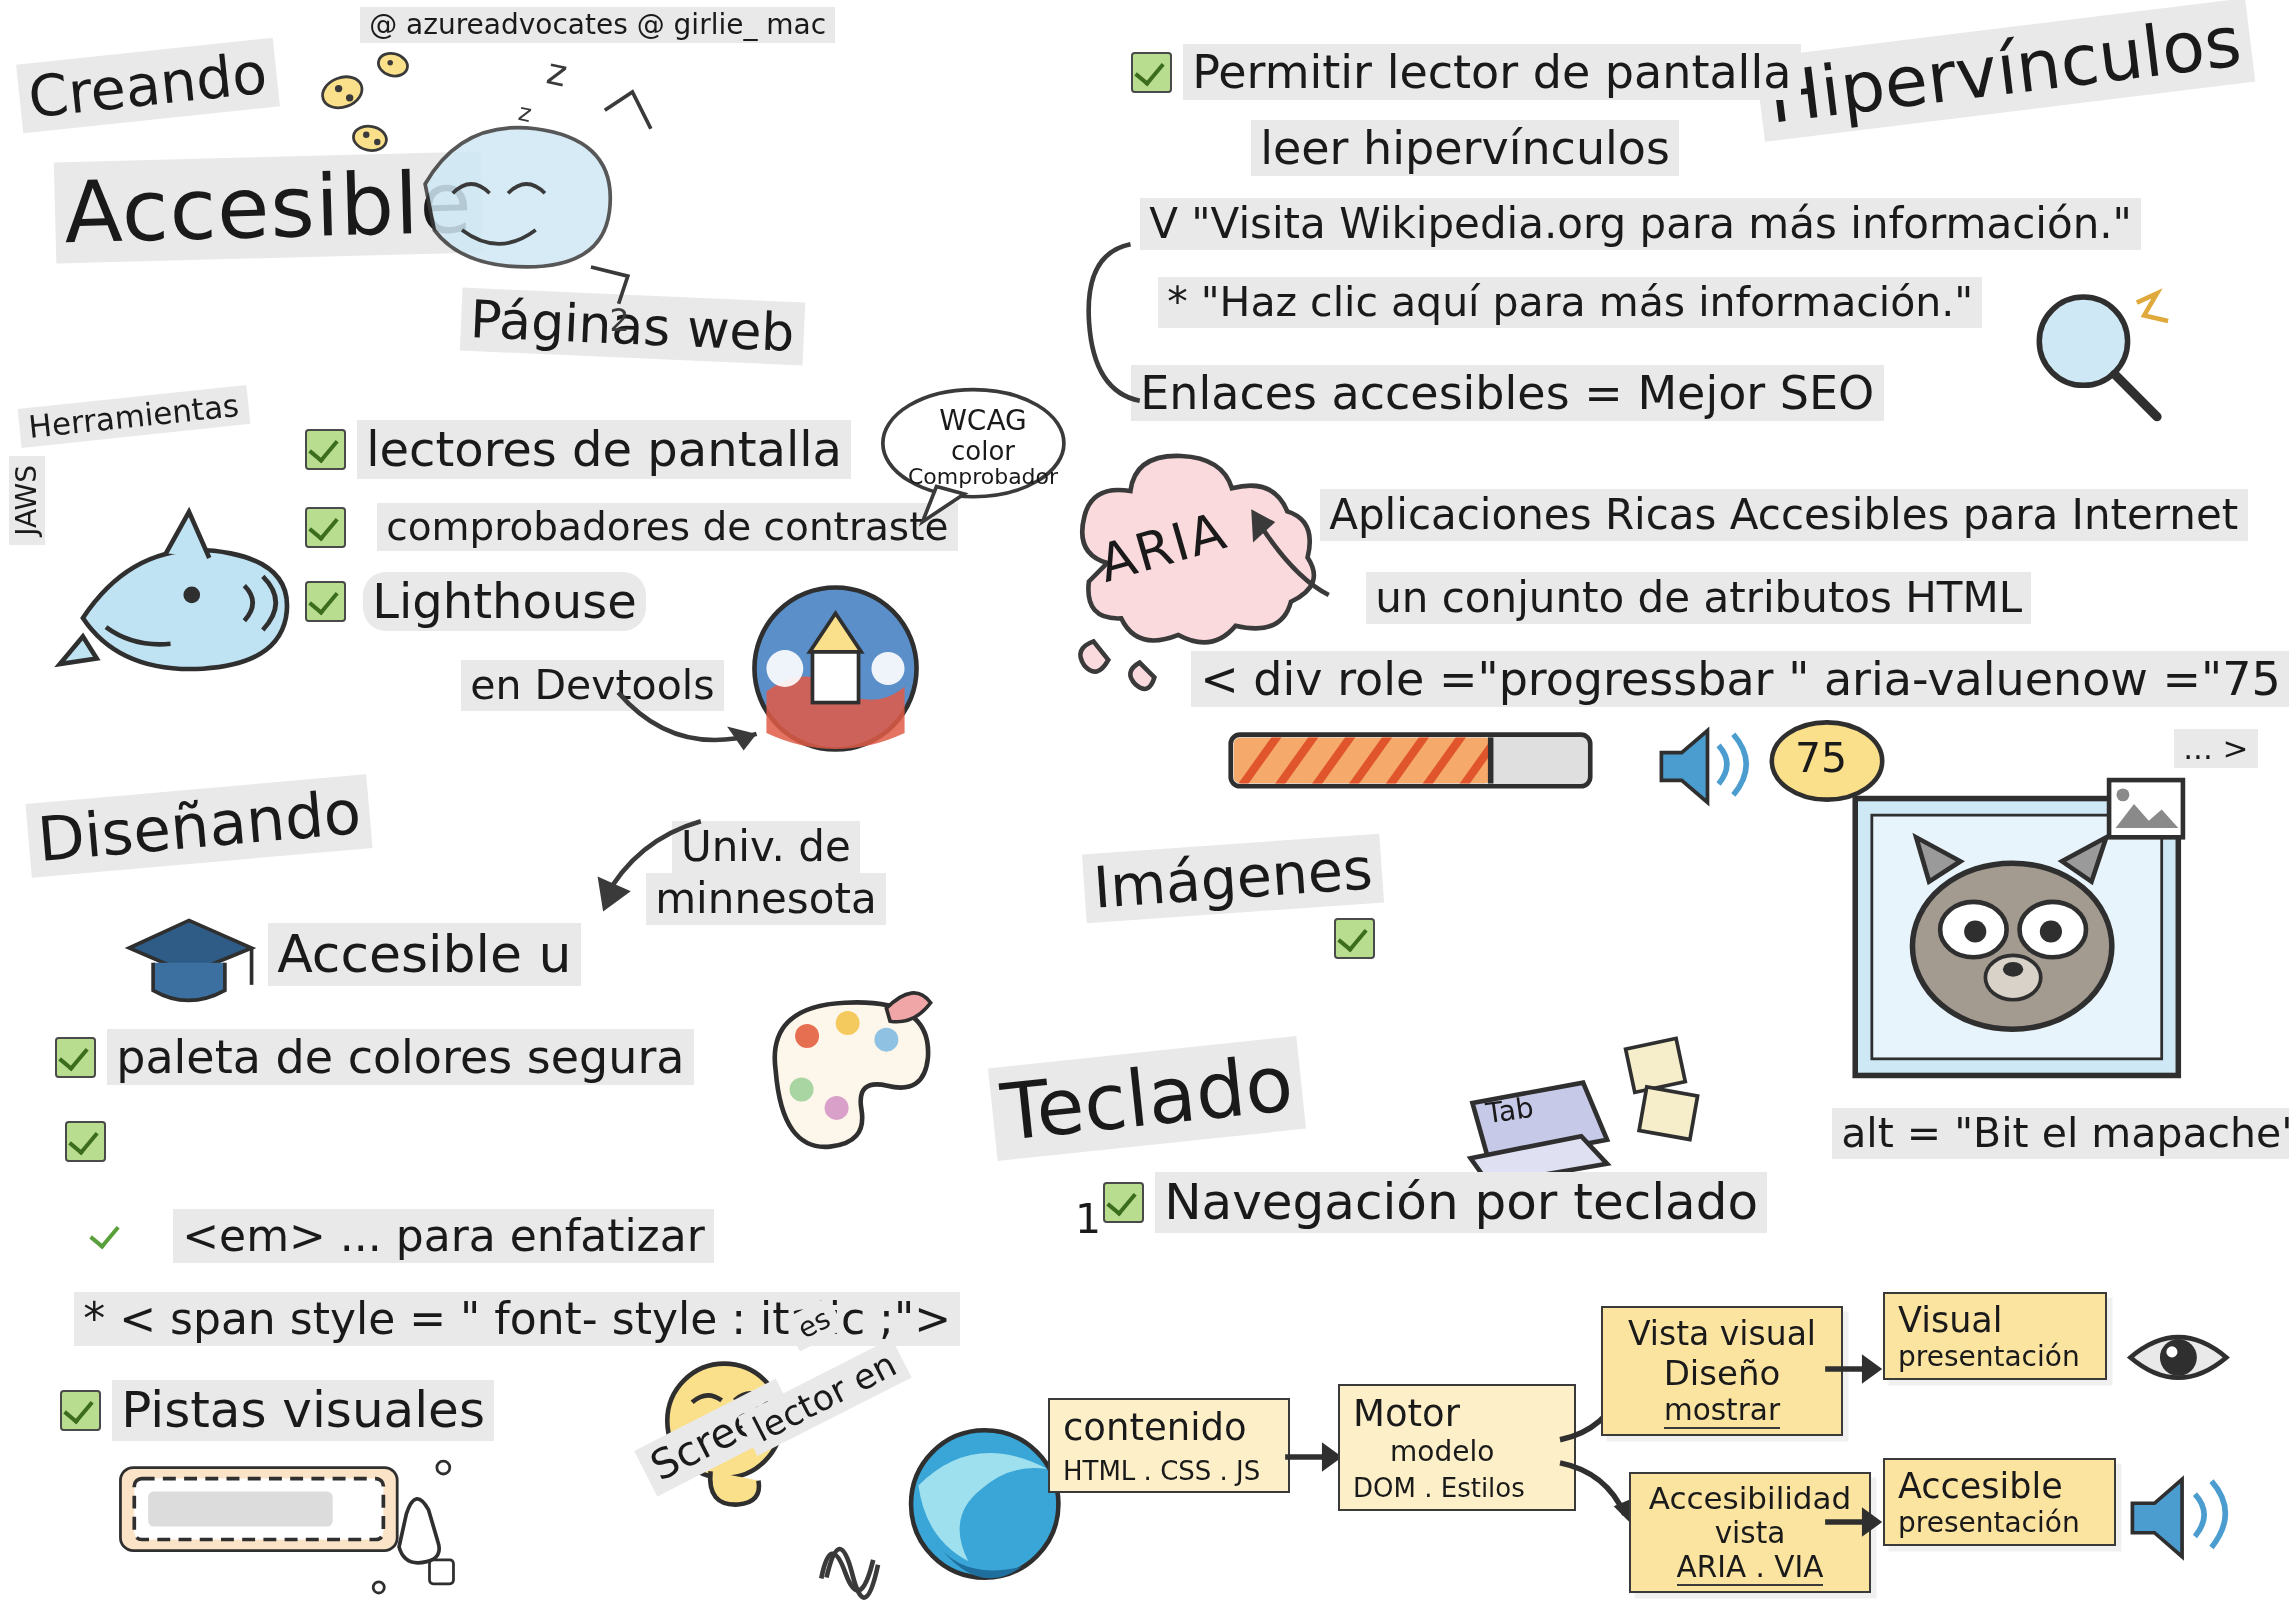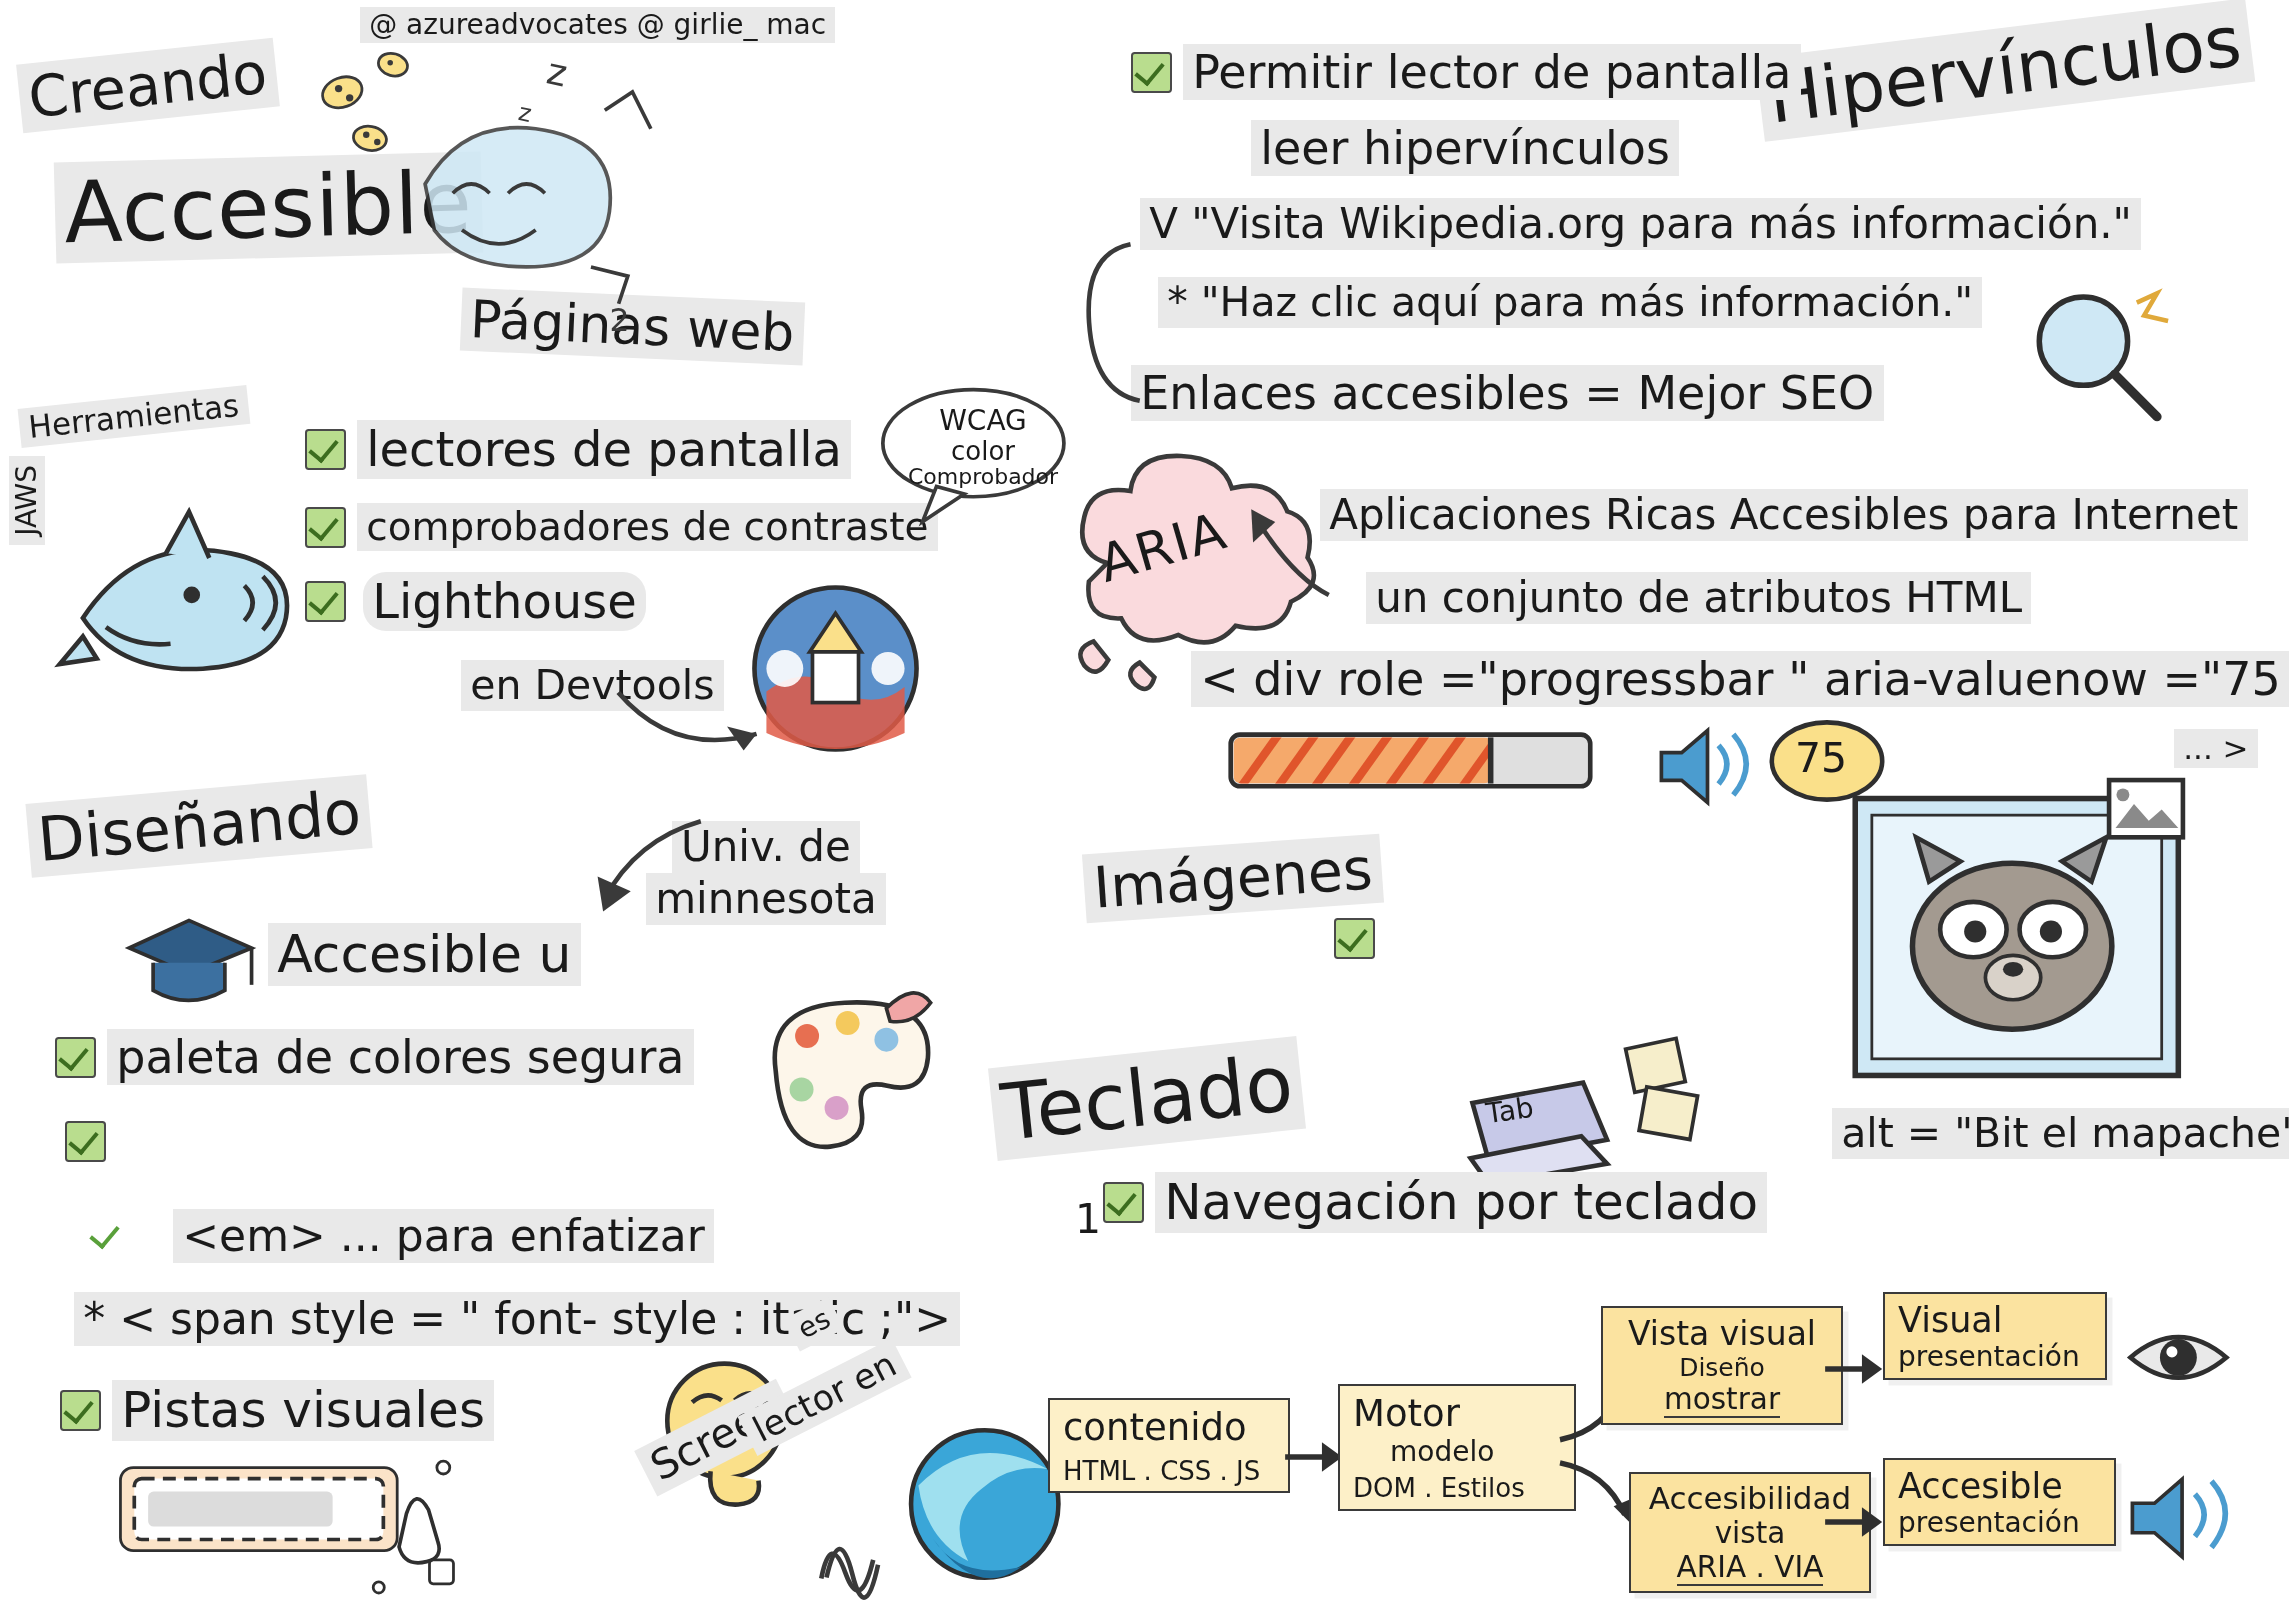--- a/index.html
+++ b/index.html
@@ -115,21 +115,21 @@
   <path d="M205 95 q18 18 0 38" stroke="#2f2f2f" stroke-width="5" fill="none"></path>
   <path d="M225 85 q28 28 0 58" stroke="#2f2f2f" stroke-width="5" fill="none"></path>
 </svg>
 
 <div class="abs row" style="left:305px;top:420px;">
   <span class="check"></span>
   <span class="hl mid" style="font-size:48px;">lectores de pantalla</span>
 </div>
 <div class="abs row" style="left:305px;top:503px;">
   <span class="check"></span>
-  <span class="hl" style="font-size:39px;">comprobadores de contraste</span>
+  <span class="hl" style="font-size:39px;margin-left:20px;">comprobadores de contraste</span>
 </div>
 <div class="abs row" style="left:305px;top:572px;">
   <span class="check"></span>
   <span class="hl" style="font-size:48px;margin-left:6px;border-radius:23px;">Lighthouse</span>
 </div>
 <div class="abs" style="left:461px;top:660px;">
   <span class="hl" style="font-size:41px;">en Devtools</span>
 </div>
 
 <svg class="abs" style="left:881px;top:383px;" width="194" height="148" viewBox="0 0 210 160">
@@ -384,21 +384,21 @@
 </div>
 <svg class="abs" style="left:1560px;top:1338px;" width="111" height="185" viewBox="0 0 120 200">
   <path d="M0 110 q50 -10 70 -60" stroke="#2f2f2f" stroke-width="6" fill="none"></path>
   <path d="M58 58 l18 -26 l6 32z" fill="#2f2f2f"></path>
   <path d="M0 135 q50 10 70 56" stroke="#2f2f2f" stroke-width="6" fill="none"></path>
   <path d="M58 182 l22 22 l2 -32z" fill="#2f2f2f"></path>
 </svg>
 
 <div class="abs ybox" style="left:1601px;top:1306px;width:212px;text-align:center;">
   <div style="font-size:33px;">Vista visual</div>
-  <div style="font-size:25px;">Diseño</div>
+  <div style="font-size:34px;">Diseño</div>
   <div class="underline" style="font-size:29.5px;">mostrar</div>
 </div>
 <svg class="abs" style="left:1823px;top:1347px;" width="65" height="46" viewBox="0 0 70 50">
   <path d="M2 24 h46" stroke="#2f2f2f" stroke-width="6"></path>
   <path d="M42 8 l22 16 l-22 16z" fill="#2f2f2f"></path>
 </svg>
 <div class="abs ybox" style="left:1883px;top:1292px;width:194px;">
   <div style="font-size:35px;">Visual</div>
   <div style="font-size:28px;">presentación</div>
 </div>

